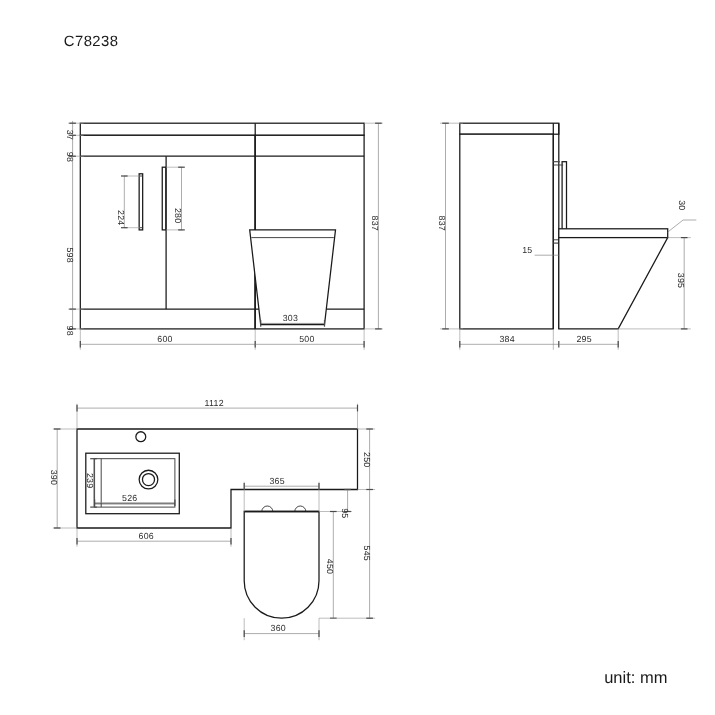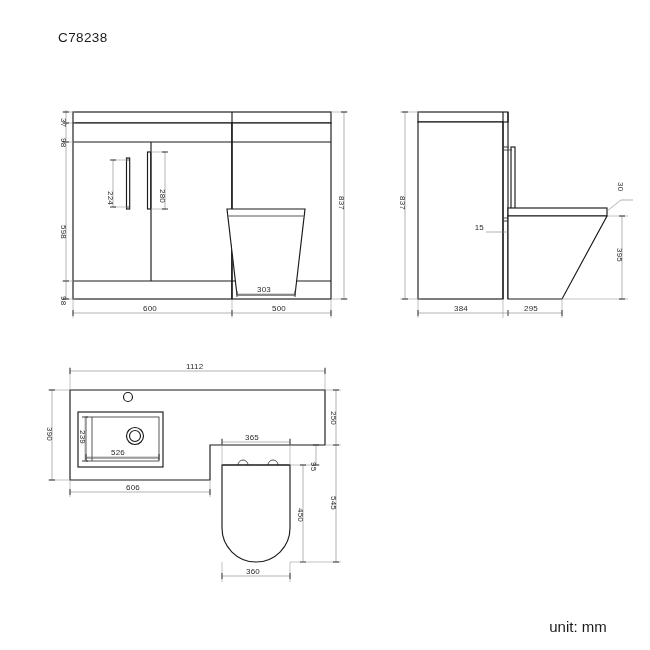--- a/index.html
+++ b/index.html
@@ -26,21 +26,20 @@
   .dimtxt.v{writing-mode:vertical-rl;}
   #page-title{
     position:absolute;left:58px;top:30px;
     font-size:13.5px;letter-spacing:0.4px;color:#1a1a1a;
     white-space:nowrap;
   }
   #unit-note{
     position:absolute;left:578px;top:608px;
     font-size:15px;color:#1a1a1a;white-space:nowrap;
     transform:translateX(-50%);
-    margin-top:10px;
   }
 </style>
 </head>
 <body>
 
 <div id="drawing-root">
 
   <div id="page-title">C78238</div>
 
   <svg width="650" height="650">

